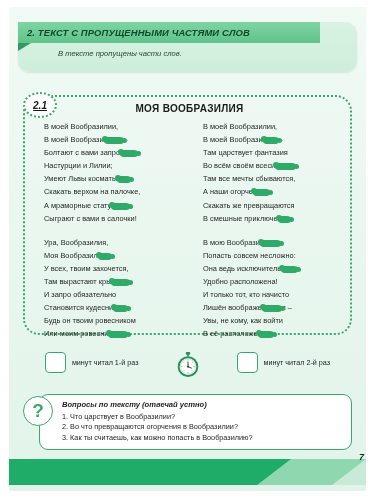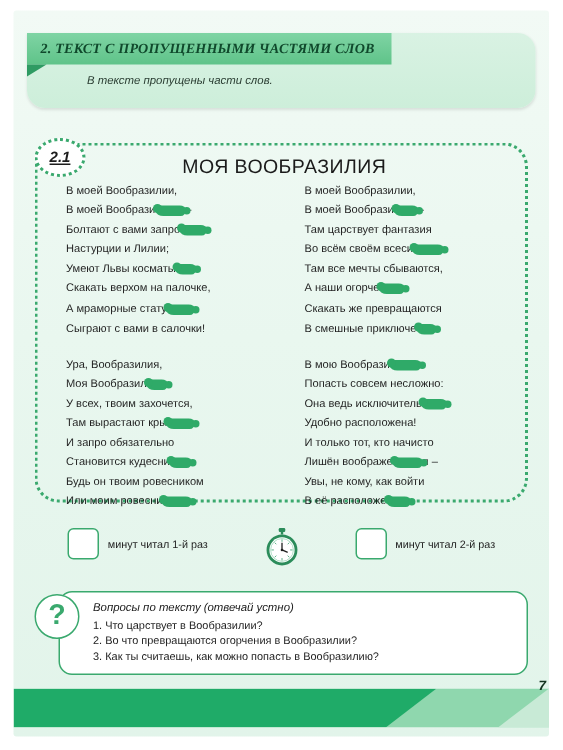--- a/index.html
+++ b/index.html
@@ -48,29 +48,28 @@
     width: 339px;
     height: 50px;
     background: linear-gradient(180deg, #d9f2e3 0%, #cdeeda 100%);
     border-radius: 0 12px 12px 12px;
     box-shadow: 0 1px 2px rgba(0,0,0,0.10);
   }
   .banner-bar {
     position: absolute;
     left: 0;
     top: 0;
-    width: 243px;
+    width: 302px;
     height: 21px;
     background: linear-gradient(180deg, #7fd4a4 0%, #5fc389 100%);
     border-radius: 0 0 0 0;
     display: flex;
     align-items: center;
     padding-left: 9px;
     box-sizing: border-box;
-    font-family: Liberation Serif, serif;
   }
   .banner-bar span {
     font-size: 9.4px;
     font-weight: bold;
     font-style: italic;
     color: #10492c;
     letter-spacing: 0.15px;
     white-space: nowrap;
   }
   .banner-fold {
@@ -125,22 +124,22 @@
     color: #1c1c1c;
     text-decoration: underline;
   }
 
   .poem-title {
     position: absolute;
     left: 0;
     top: 6px;
     width: 329px;
     text-align: center;
-    font-size: 13px;
-    font-weight: normal;
+    font-size: 10px;
+    font-weight: bold;
     color: #1b1b1b;
     letter-spacing: 0.3px;
   }
 
   .poem-cols {
     position: absolute;
     left: 0;
     top: 23px;
     width: 329px;
     display: flex;
@@ -270,21 +269,21 @@
   }
   .q-mark span {
     font-size: 19px;
     font-weight: bold;
     color: #3aa96e;
     line-height: 1;
     margin-top: -2px;
   }
   .q-title {
     font-size: 7.6px;
-    font-weight: normal;
+    font-weight: bold;
     font-style: italic;
     color: #1b1b1b;
     margin-bottom: 2.5px;
   }
   .q-item {
     font-size: 7.3px;
     color: #1f1f1f;
     line-height: 10.6px;
     white-space: nowrap;
   }

